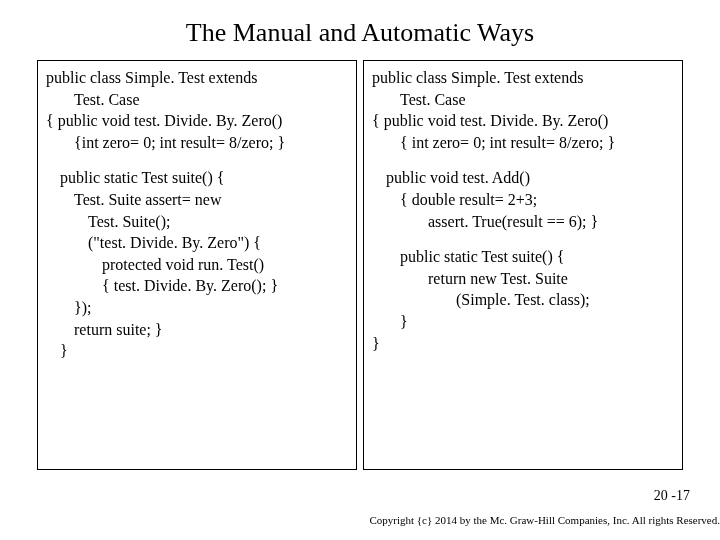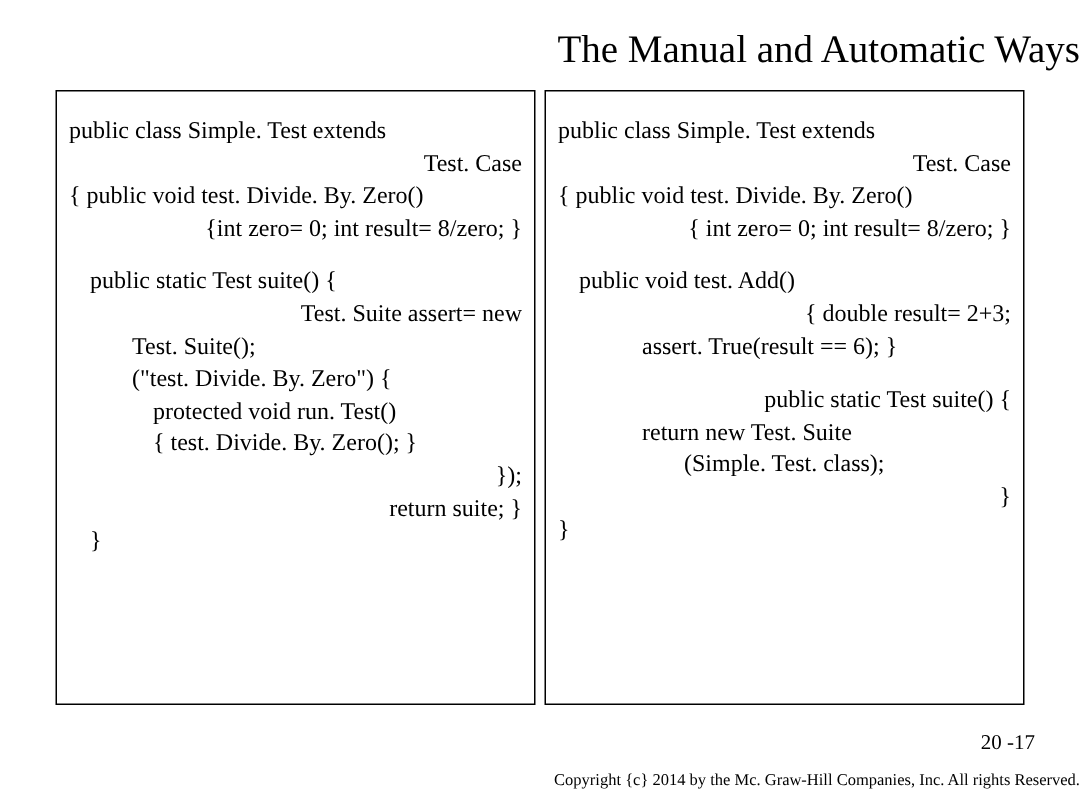--- a/index.html
+++ b/index.html
@@ -6,45 +6,45 @@
       font-family: "Times New Roman", serif;
       background: #fff;
       margin: 0;
       padding: 0;
       width: 720px;
       height: 540px;
       position: relative;
       box-sizing: border-box;
     }
     .title {
-      text-align: right;
+      text-align: center;
       font-size: 26px;
       padding-top: 18px;
       padding-bottom: 12px;
     }
     .columns {
       display: flex;
       justify-content: center;
       gap: 6px;
       padding: 0 28px;
     }
     .col {
       border: 1px solid #000;
       width: 320px;
-      padding: 16px 8px;
+      padding: 6px 8px;
       font-size: 16px;
       line-height: 1.35;
       box-sizing: border-box;
       height: 410px;
     }
     .block {
       margin-bottom: 14px;
     }
     .indent1 { padding-left: 14px; }
-    .indent2 { padding-left: 28px; text-align: right; }
+    .indent2 { padding-left: 28px; }
     .indent3 { padding-left: 42px; }
     .indent4 { padding-left: 56px; }
     .indent6 { padding-left: 84px; }
     .slidenum {
       position: absolute;
       right: 30px;
       bottom: 36px;
       font-size: 14px;
     }
     .copyright {

